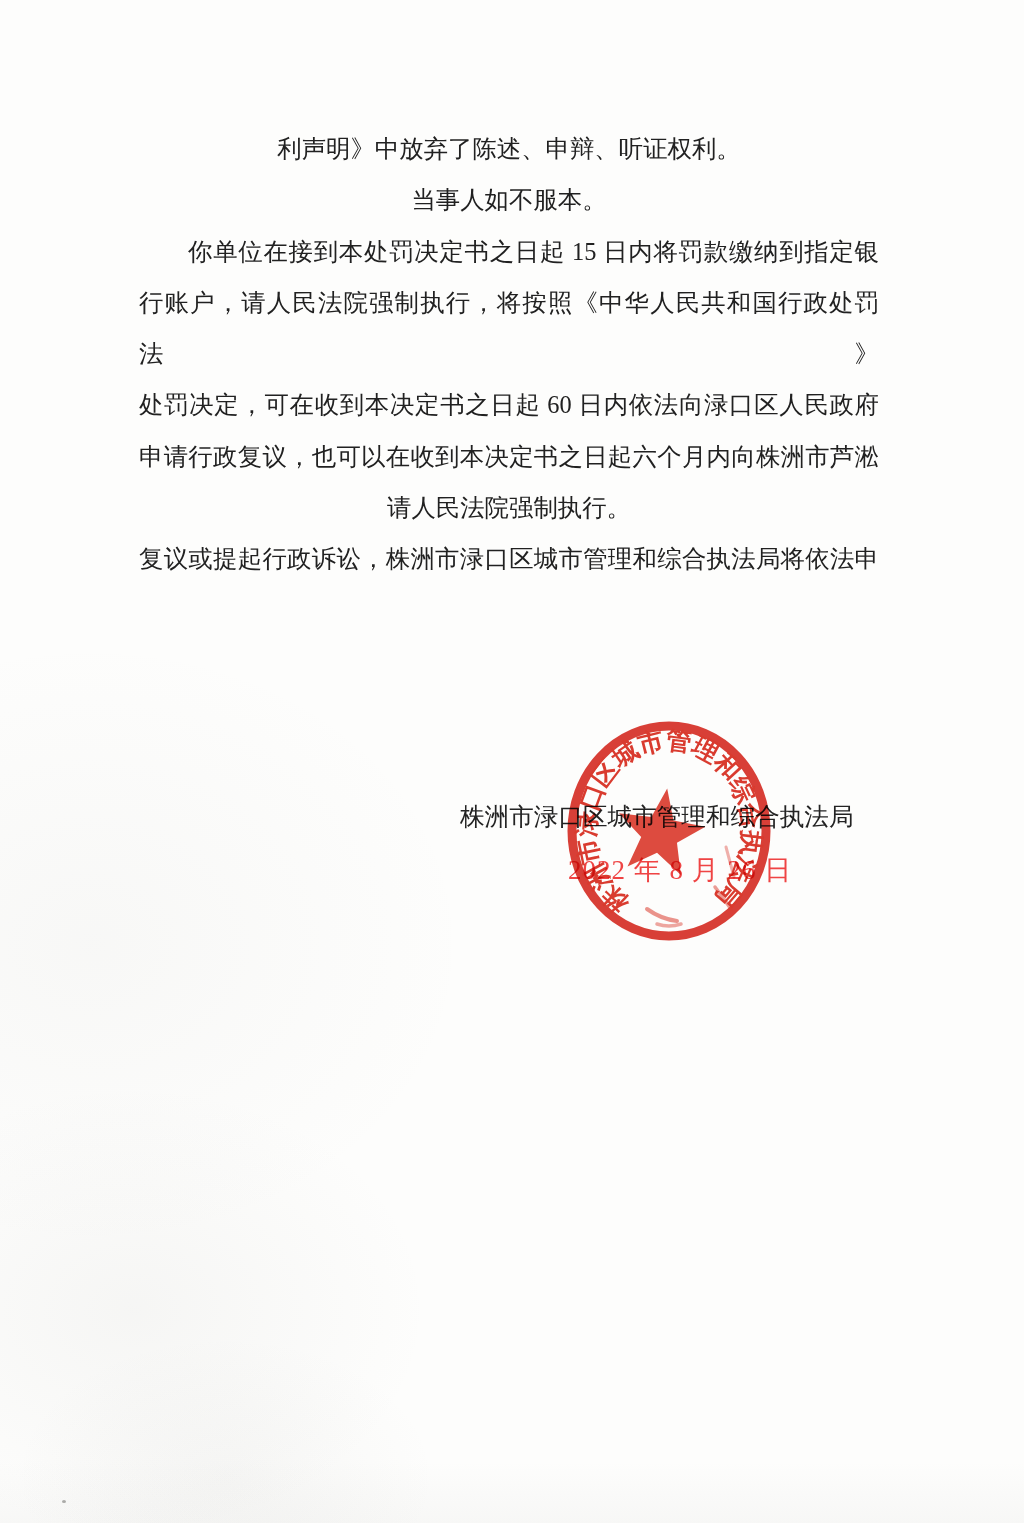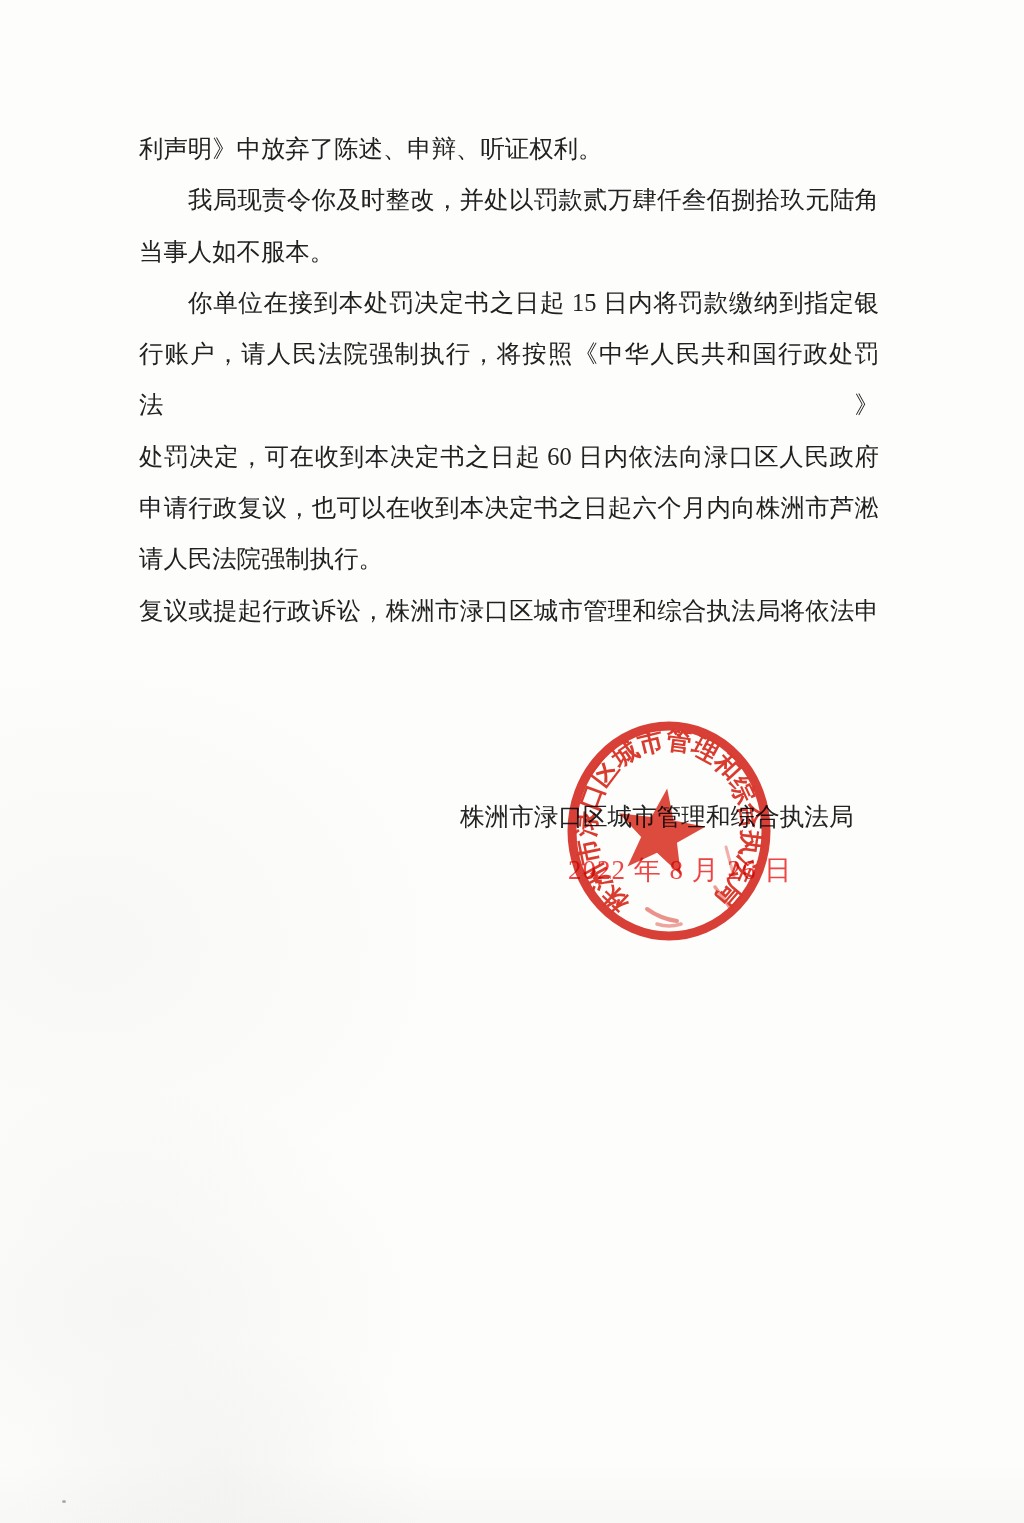--- a/index.html
+++ b/index.html
@@ -23,21 +23,21 @@
   .body-text {
     position: absolute;
     left: 139px;
     top: 123px;
     width: 740px;
     font-size: 24.4px;
     line-height: 51.3px;
     color: #212121;
     text-justify: inter-character;
   }
-  .line { text-align: left; }
+  .line { text-align: center; }
   .line.fill { text-align: justify; text-align-last: justify; }
   .line.indent { text-indent: 49px; }
   .signature {
     position: absolute;
     left: 460px;
     top: 800px;
     font-size: 24.6px;
     color: #232323;
     white-space: nowrap;
   }
@@ -75,21 +75,20 @@
   }
 </style>
 </head>
 <body>
 
 <div class="page">
   <div class="texture"></div>
 
   <div class="body-text">
     <div class="line">利声明》中放弃了陈述、申辩、听证权利。</div>
-    <div class="line indent fill">我局现责令你及时整改，并处以罚款贰万肆仟叁佰捌拾玖元陆角</div>
     <div class="line">当事人如不服本。</div>
     <div class="line indent fill">你单位在接到本处罚决定书之日起 15 日内将罚款缴纳到指定银</div>
     <div class="line fill">行账户，请人民法院强制执行，将按照《中华人民共和国行政处罚法》</div>
     <div class="line fill">处罚决定，可在收到本决定书之日起 60 日内依法向渌口区人民政府</div>
     <div class="line fill">申请行政复议，也可以在收到本决定书之日起六个月内向株洲市芦淞</div>
     <div class="line">请人民法院强制执行。</div>
     <div class="line fill">复议或提起行政诉讼，株洲市渌口区城市管理和综合执法局将依法申</div>
   </div>
 
   <div class="signature">株洲市渌口区城市管理和综合执法局</div>

